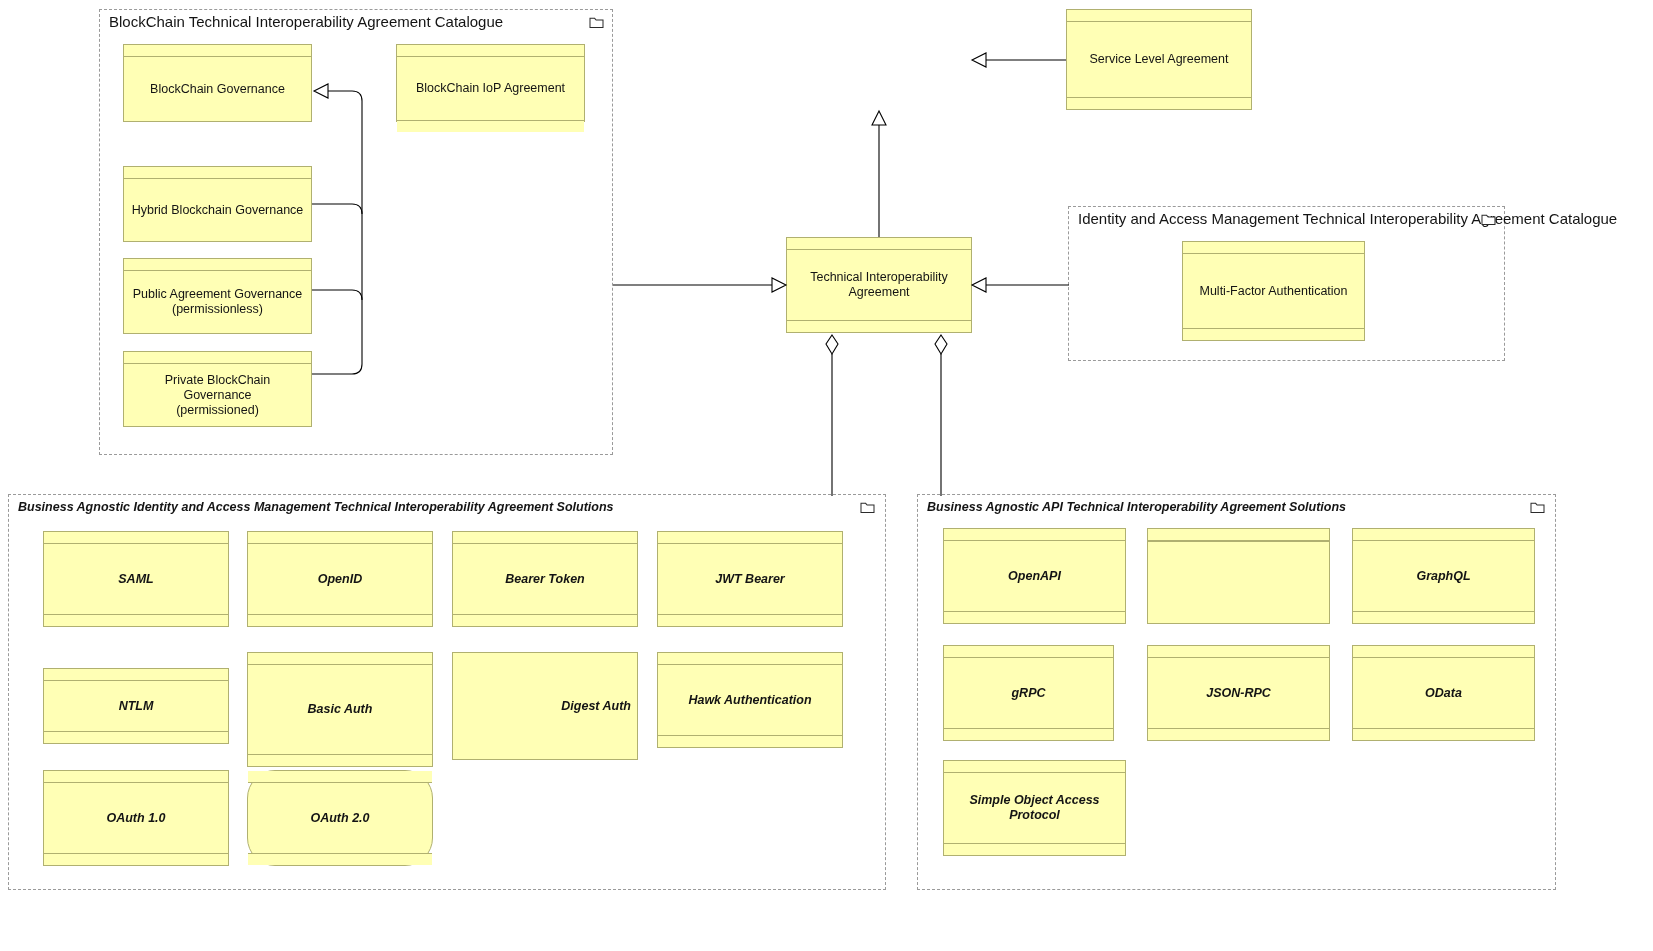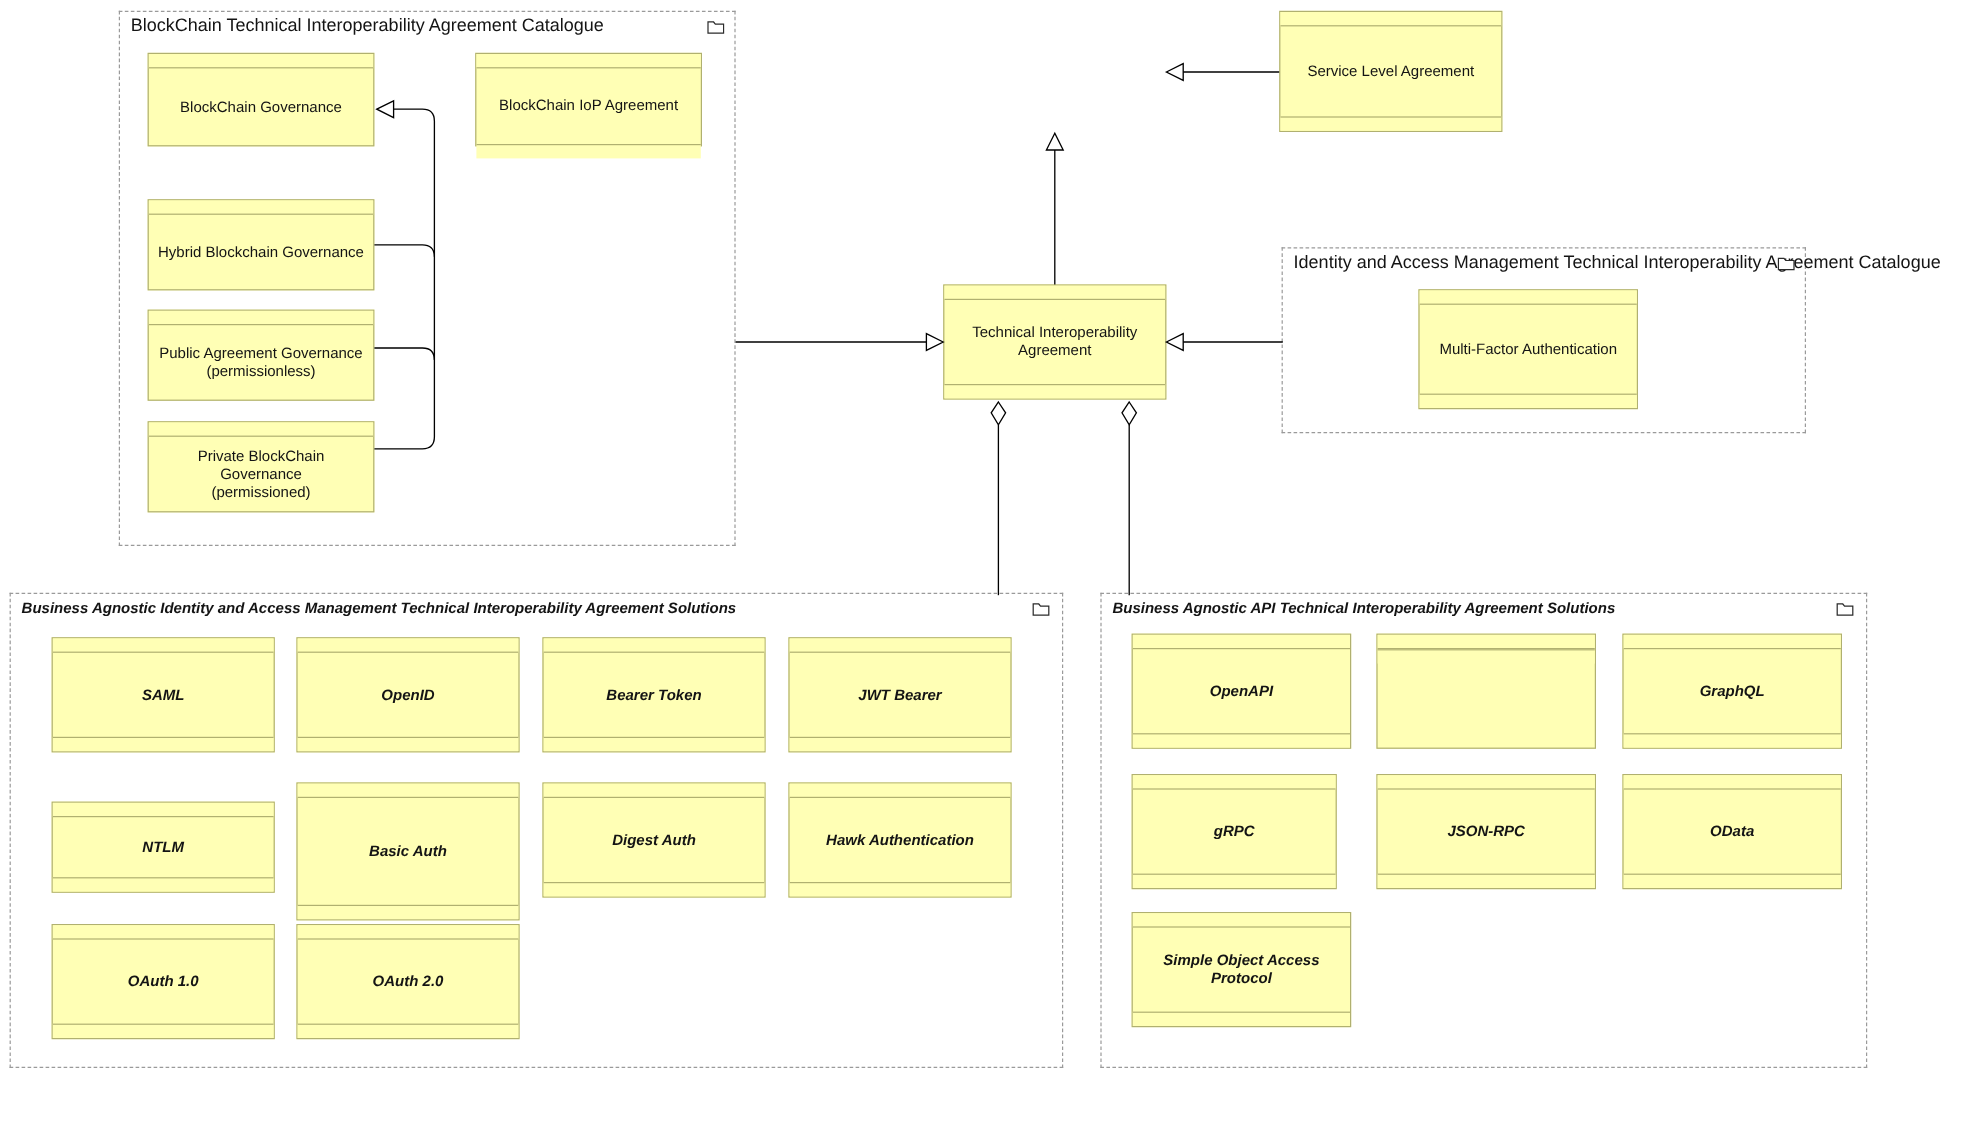--- a/index.html
+++ b/index.html
@@ -196,21 +196,21 @@
     </div>
     <div class="band bot"></div>
   </div>
   <div class="el solution" style="left:247px;top:652px;width:186px;height:115px;">
     <div class="band"></div>
     <div class="body">
       <span class="lbl">Basic Auth</span>
     </div>
     <div class="band bot"></div>
   </div>
-  <div class="el solution" style="left:452px;top:652px;width:186px;height:96px;">
+  <div class="el solution" style="left:452px;top:652px;width:186px;height:108px;align-items:flex-end;">
     <div class="band"></div>
     <div class="body">
       <span class="lbl">Digest Auth</span>
     </div>
     <div class="band bot"></div>
   </div>
   <div class="el solution" style="left:657px;top:652px;width:186px;height:96px;">
     <div class="band"></div>
     <div class="body">
       <span class="lbl">Hawk Authentication</span>
@@ -218,21 +218,21 @@
     <div class="band bot"></div>
   </div>
 
   <div class="el solution" style="left:43px;top:770px;width:186px;height:96px;">
     <div class="band"></div>
     <div class="body">
       <span class="lbl">OAuth 1.0</span>
     </div>
     <div class="band bot"></div>
   </div>
-  <div class="el solution" style="left:247px;top:770px;width:186px;height:96px;">
+  <div class="el solution" style="left:247px;top:770px;width:186px;height:96px;border-radius:28px;">
     <div class="band"></div>
     <div class="body">
       <span class="lbl">OAuth 2.0</span>
     </div>
     <div class="band bot"></div>
   </div>
 
   <div class="group" style="left:917px;top:494px;width:639px;height:396px;">
     <div class="group-title bi">Business Agnostic API Technical Interoperability Agreement Solutions</div>
     <svg class="folder-ic" style="right:10px;" viewBox="0 0 16 14">

